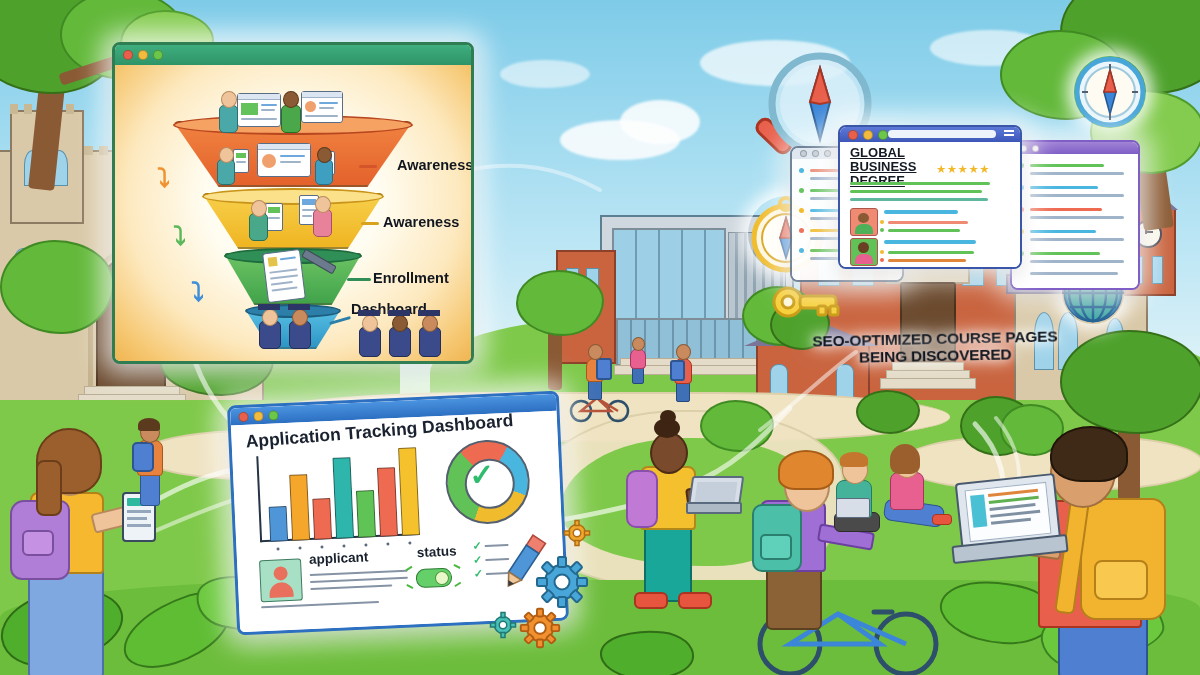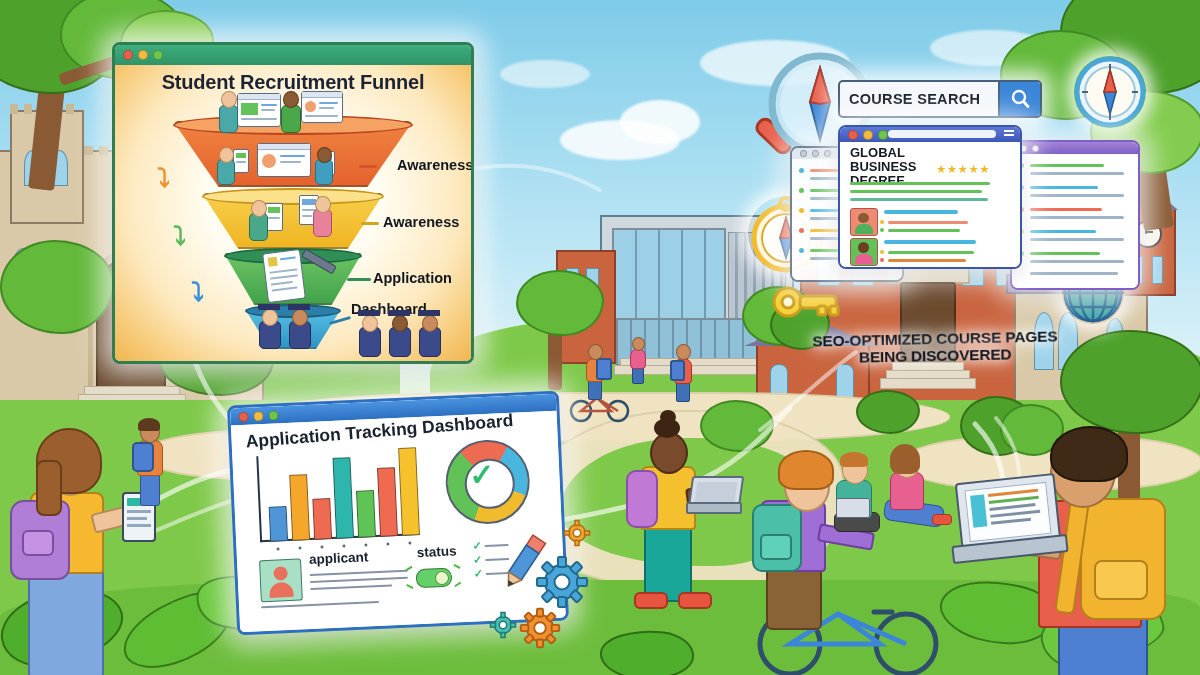--- a/index.html
+++ b/index.html
@@ -84,21 +84,21 @@
   #searchbar{position:absolute;left:838px;top:80px;width:200px;height:34px;border-radius:5px;
      background:#f4f7fb;border:2px solid #46607e;display:flex;align-items:center;
      box-shadow:0 0 20px 9px rgba(255,255,255,.8);}
   #searchbar .q{flex:1;padding-left:9px;font-size:14.5px;font-weight:bold;color:#141a24;letter-spacing:.3px;}
   #searchbtn{width:40px;height:100%;background:#3b86d8;border-left:2px solid #46607e;
      border-radius:0 3px 3px 0;display:flex;align-items:center;justify-content:center;color:#fff;}
   #res-left{left:790px;top:146px;width:110px;height:132px;border:2px solid #6f8096;opacity:.95;}
   #res-left .titlebar{height:11px;background:#e3e9f1;}
   #main-card{left:838px;top:125px;width:180px;height:140px;border:2.5px solid #3a56a8;}
   #main-card .titlebar{height:15px;background:linear-gradient(180deg,#5d79d8,#3d57b8);}
-  #deg-title{position:absolute;left:10px;top:18px;font-size:13px;font-weight:bold;color:#141a24;line-height:1.08;}
+  #deg-title{position:absolute;left:10px;top:18px;font-size:13px;font-weight:bold;color:#141a24;line-height:1.08;text-decoration:underline;}
   .stars{position:absolute;font-size:11.5px;color:#f2b827;letter-spacing:.5px;}
   .resline{position:absolute;height:2.6px;border-radius:2px;}
   .resthumb{position:absolute;border:1.4px solid #b0554d;border-radius:3px;}
 
   #seo-caption{position:absolute;left:806px;top:330px;width:258px;text-align:center;
      font-size:15.5px;font-weight:bold;color:#10161f;line-height:1.1;letter-spacing:-.2px;
      text-shadow:0 0 9px #fff,0 0 16px #fff,0 0 22px #fff;transform:rotate(-1.2deg);}
 
   
   .circicon{position:absolute;border-radius:50%;box-shadow:0 0 16px 7px rgba(255,255,255,.85);}
@@ -355,21 +355,20 @@
     <div class="head abs" style="left:632px;top:337px;width:11px;height:12px;background:#c98a5e;border:1px solid #8a5a34;"></div>
   </div>
 
   <div class="card" id="funnel-card">
     <div class="titlebar">
       <span class="dot" style="background:#e8604c"></span>
       <span class="dot" style="background:#f2bb3d"></span>
       <span class="dot" style="background:#6cc64a"></span>
     </div>
     <div id="funnel-body">
-      <div id="funnel-title">Student Recruitment Funnel</div>
 
       <div class="fstage" style="top:56px;width:236px;height:62px;background:linear-gradient(180deg,#f08240,#e4622c);
                   clip-path:polygon(0 0,100% 0,81% 100%,19% 100%);border-radius:6px 6px 14px 14px;"></div>
       <div class="abs" style="left:50%;transform:translateX(-50%);top:50px;width:236px;height:16px;border-radius:50%;
                   background:#f6a262;border:2px solid #b8461f;"></div>
 
       <div class="fstage" style="top:128px;width:178px;height:52px;background:linear-gradient(180deg,#f7cf4a,#efb522);
                   clip-path:polygon(0 0,100% 0,80% 100%,20% 100%);border-radius:5px 5px 12px 12px;"></div>
       <div class="abs" style="left:50%;transform:translateX(-50%);top:123px;width:178px;height:13px;border-radius:50%;
                   background:#fbe189;border:2px solid #c9941a;"></div>
@@ -388,21 +387,21 @@
       <div class="farrow" style="left:58px;top:158px;color:#5cb85c;">⤵</div>
       <div class="farrow" style="left:76px;top:214px;color:#3f8fd8;">⤵</div>
 
       <div class="fline" style="left:244px;top:100px;width:18px;background:#d4552a;"></div>
       <div class="flabel" style="left:282px;top:92px;">Awareness</div>
 
       <div class="fline" style="left:246px;top:157px;width:18px;background:#d9a21d;"></div>
       <div class="flabel" style="left:268px;top:149px;">Awareness</div>
 
       <div class="fline" style="left:232px;top:213px;width:24px;background:#2f8f57;"></div>
-      <div class="flabel" style="left:258px;top:205px;">Application</div>
+      <div class="flabel" style="left:258px;top:205px;">Enrollment</div>
 
       <div class="fline" style="left:214px;top:254px;width:22px;background:#2b7fa8;transform:rotate(-16deg);"></div>
       <div class="flabel" style="left:236px;top:236px;">Dashboard</div>
 
       <div class="minibrowser" style="left:122px;top:28px;width:42px;height:32px;">
         <div class="mb-bar"></div>
         <div class="abs" style="left:3px;top:9px;width:17px;height:12px;background:#63c35a;"></div>
         <div class="mb-line" style="left:23px;top:10px;width:16px;background:#6fa8dc;"></div>
         <div class="mb-line" style="left:23px;top:15px;width:14px;background:#9fb3c9;"></div>
         <div class="mb-line" style="left:3px;top:24px;width:36px;background:#9fb3c9;"></div>
@@ -672,29 +671,20 @@
     <g fill="none" stroke="#1f5f92" stroke-width="2.4">
       <ellipse cx="31" cy="31" rx="13" ry="28"></ellipse>
       <ellipse cx="31" cy="31" rx="24" ry="28"></ellipse>
       <path d="M3,31 H59"></path>
         <path d="M8,17 H54"></path>
         <path d="M8,45 H54"></path>
       <path d="M31,3 V59"></path>
     </g>
   </svg>
 
-  <div id="searchbar">
-    <div class="q">COURSE SEARCH</div>
-    <div id="searchbtn">
-      <svg width="20" height="20">
-        <circle cx="9" cy="8" r="6" fill="none" stroke="#fff" stroke-width="2.4"></circle>
-        <path d="M13.5,12.5 L18,17.5" stroke="#fff" stroke-width="2.8" stroke-linecap="round"></path>
-      </svg>
-    </div>
-  </div>
 
   <div class="card" id="res-left">
     <div class="titlebar" style="height:11px;">
       <span class="dot" style="width:5px;height:5px;background:#c9cfd8"></span>
       <span class="dot" style="width:5px;height:5px;background:#c9cfd8"></span>
       <span class="dot" style="width:5px;height:5px;background:#c9cfd8"></span>
     </div>
     <div class="abs" style="left:0;top:11px;right:0;bottom:0;background:#fff;">
       <span class="abs" style="left:7px;top:9px;width:5px;height:5px;border-radius:50%;background:#49b6e0"></span>
       <div class="resline" style="left:18px;top:10px;width:58px;background:#ee8b72;"></div>

